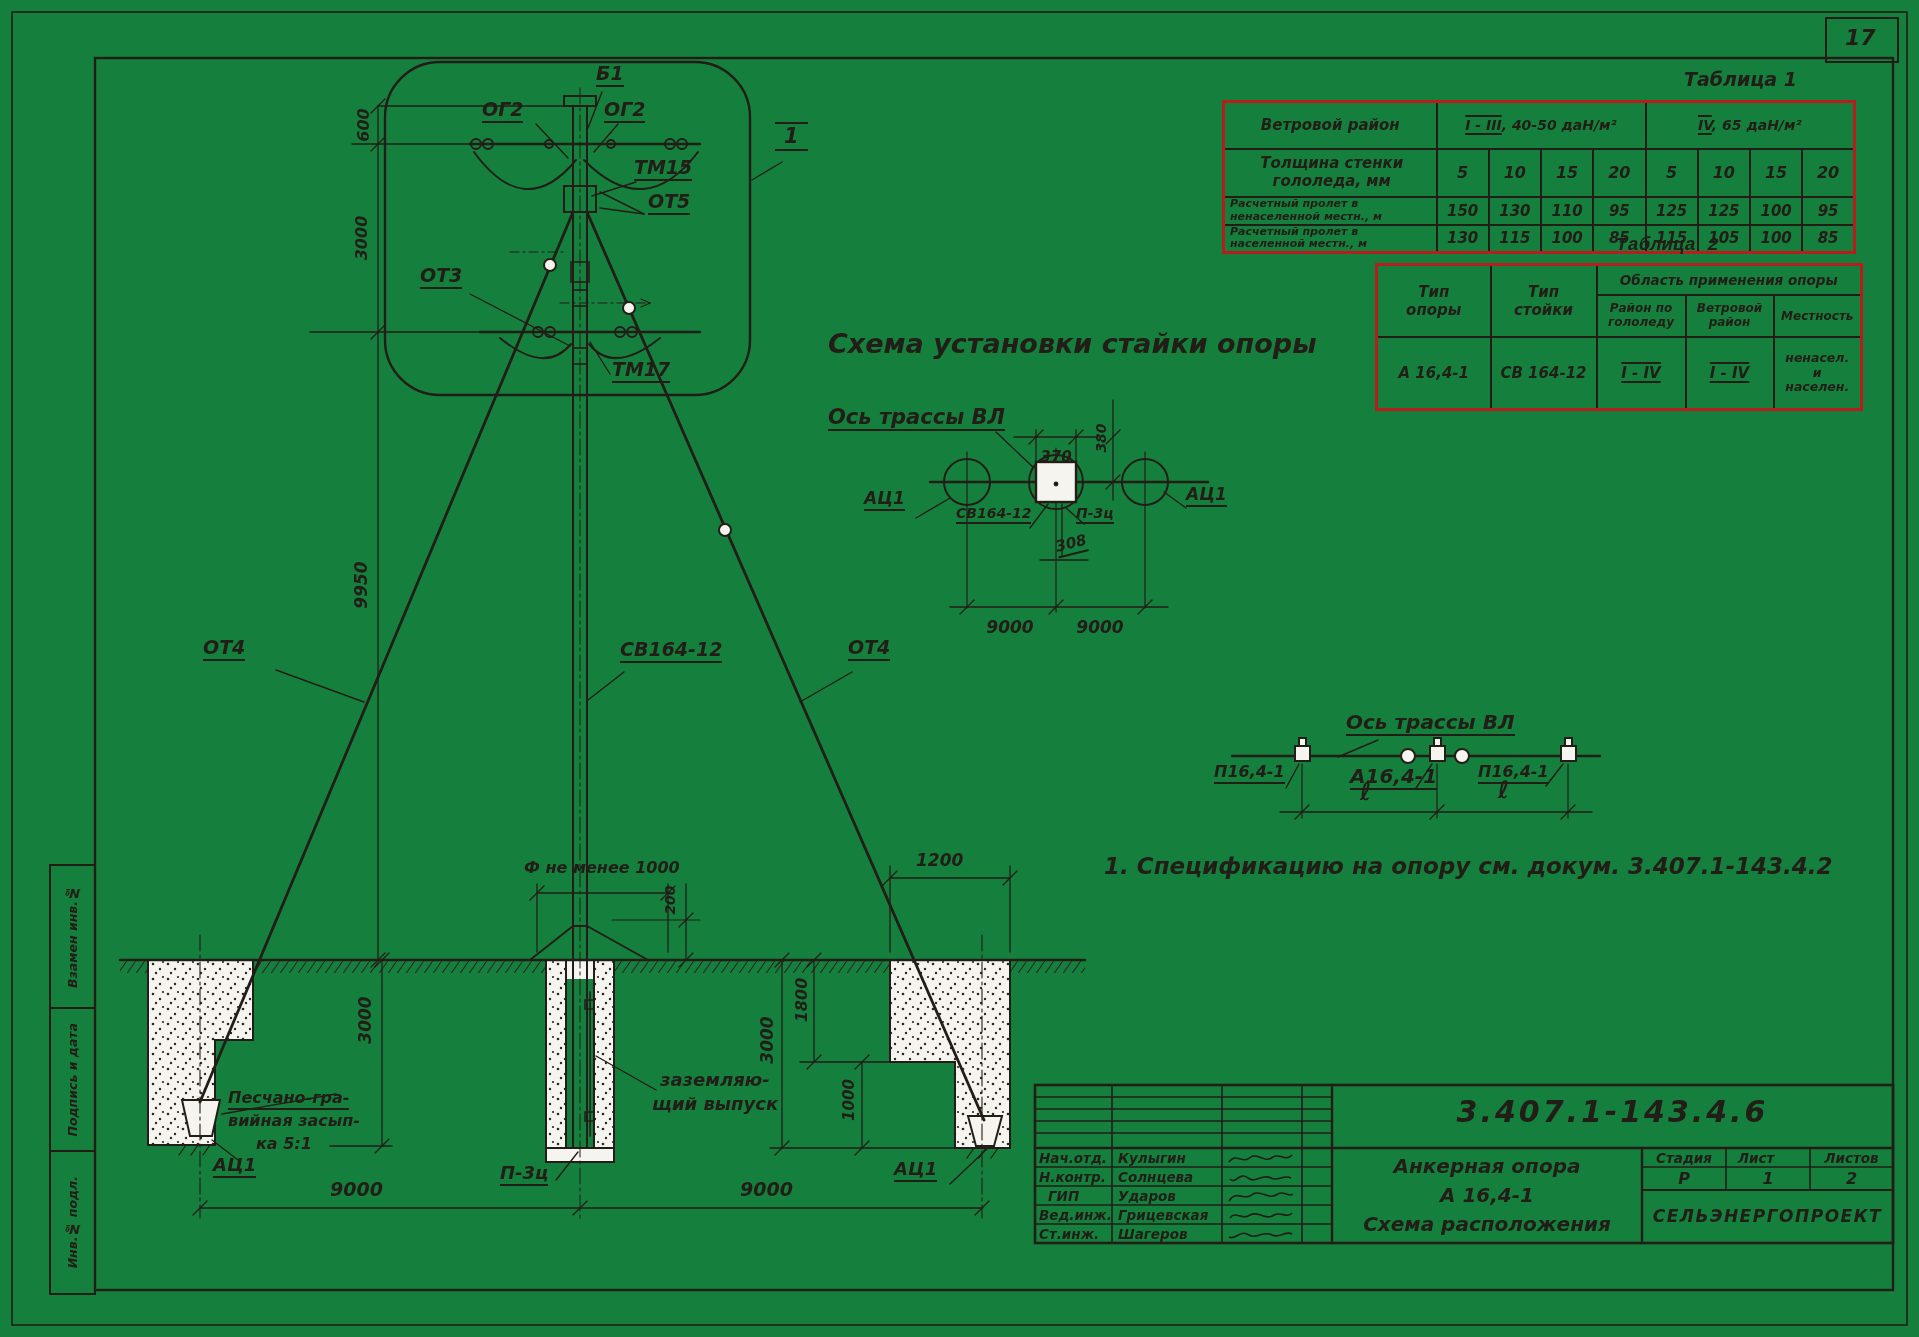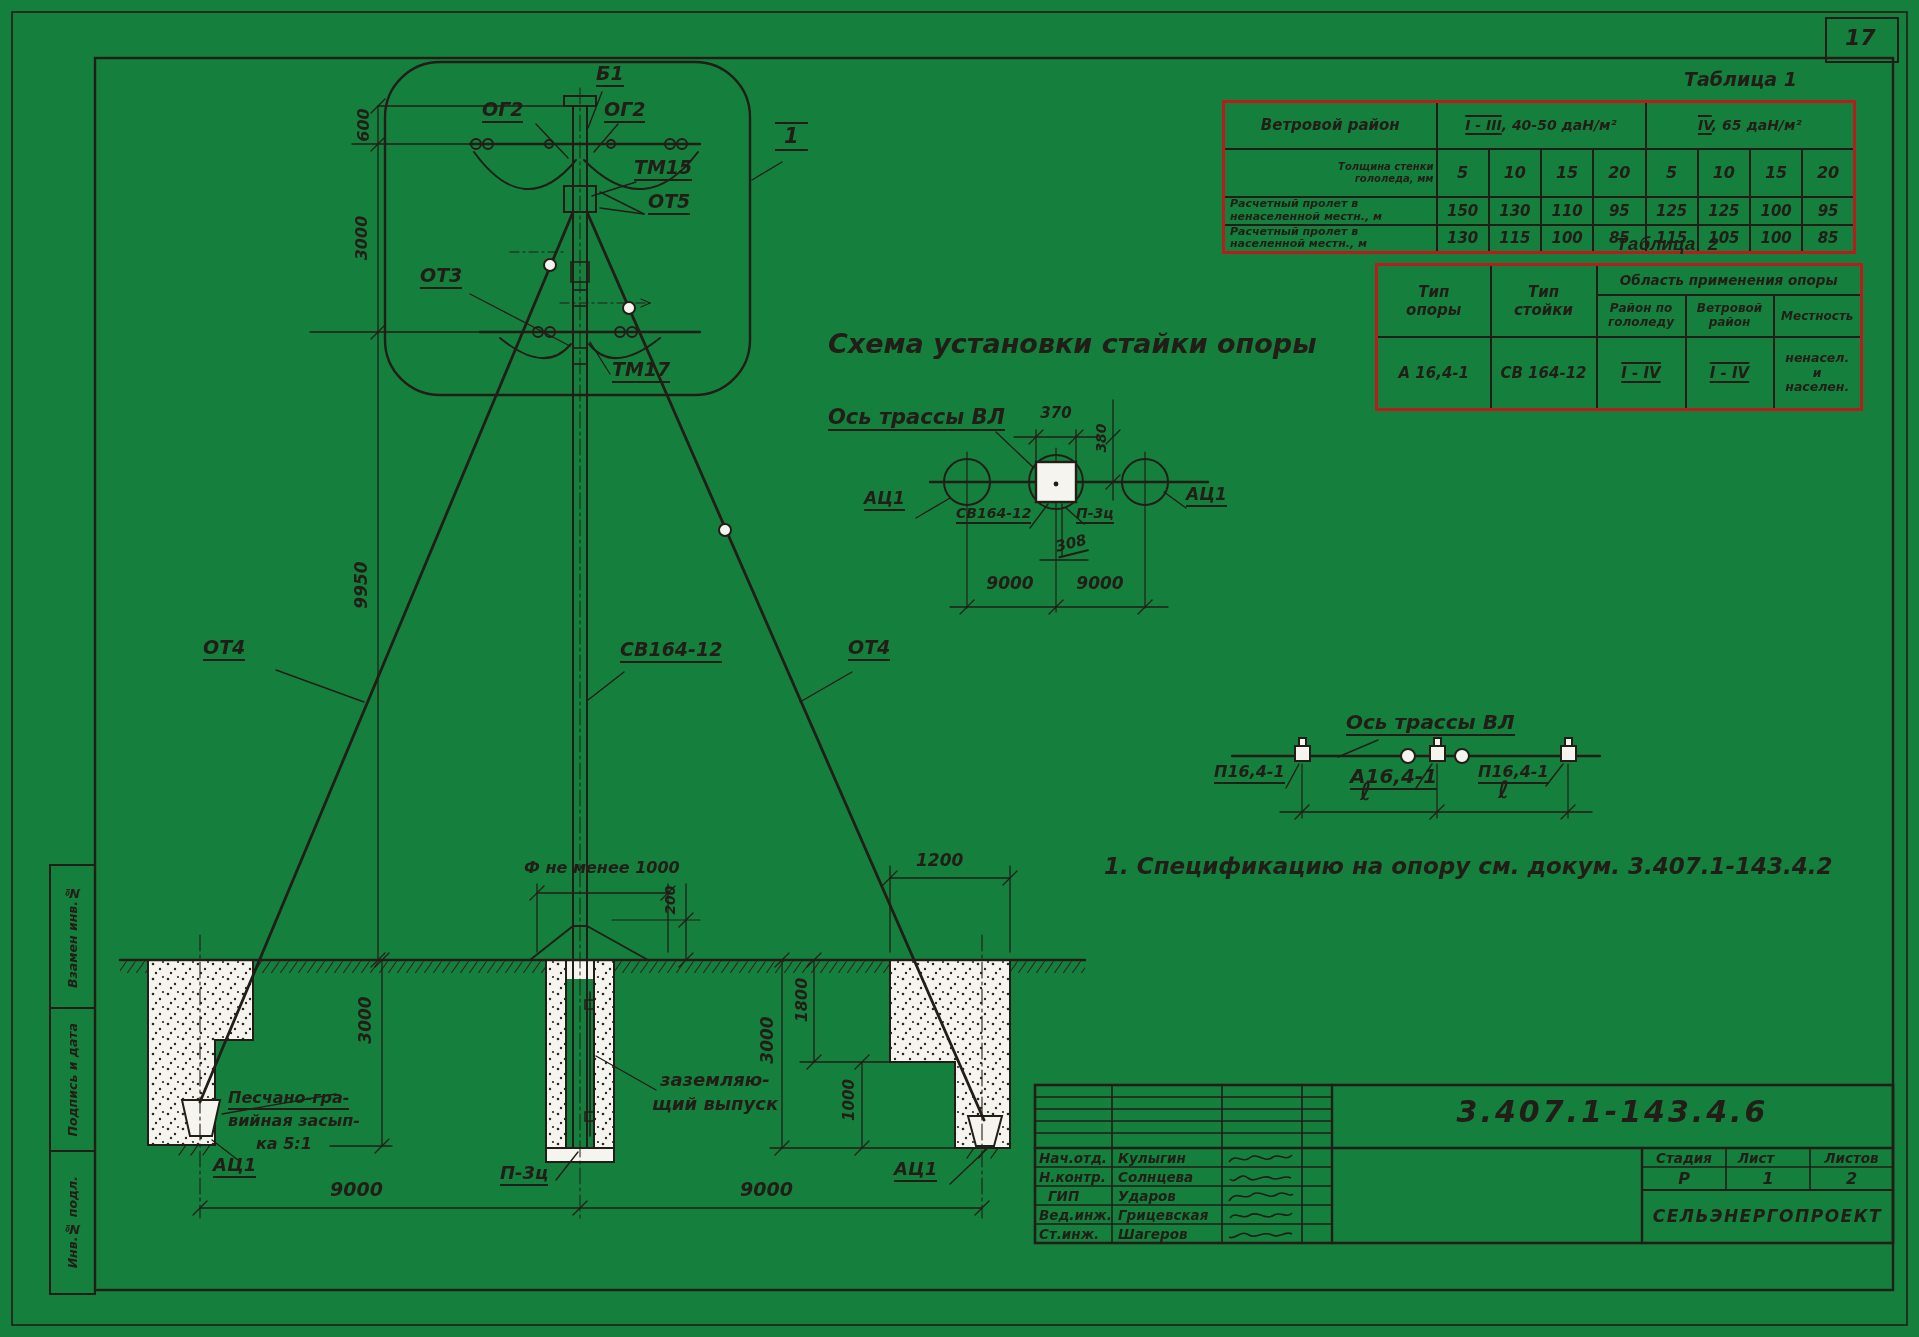--- a/index.html
+++ b/index.html
@@ -9,21 +9,21 @@
     font-family:"DejaVu Sans",sans-serif;
   }
   .sheet *{box-sizing:border-box;}
   svg.lines{position:absolute;left:0;top:0;}
   .lbl{
     position:absolute;white-space:nowrap;font-style:italic;font-weight:700;
     color:#221d17;line-height:1.05;
   }
   .ul{border-bottom:2px solid #221d17;padding-bottom:1px;}
   .vdim{transform:translate(-50%,-50%) rotate(-90deg);}
-  .cdim{transform:translate(-50%,-50%);}
+  .cdim{transform:translate(-50%,-50%);margin-top:44px;}
   .marker{border-top:2px solid #221d17;border-bottom:2px solid #221d17;padding:1px 9px 2px 9px;}
   .rom{text-decoration:underline overline;text-decoration-thickness:1.5px;text-underline-offset:3px;}
   
   table.t{position:absolute;border-collapse:collapse;table-layout:fixed;
     font-style:italic;font-weight:700;color:#221d17;}
   table.t td{border:2px solid #221d17;text-align:center;vertical-align:middle;
     padding:0 2px;overflow:hidden;}
   table.t{border:3px solid #b91c1c;}
   .small2{font-size:11px;line-height:1.15;}
   
@@ -358,21 +358,21 @@
         <tr style="height:47px;">
       <td style="font-size:15px;">Ветровой район</td>
       <td colspan="4" style="font-size:14px;">
         <span class="rom">I - III</span><span>, 40-50 даН/м²</span>
       </td>
       <td colspan="4" style="font-size:14px;">
         <span class="rom">IV</span><span>,  65 даН/м²</span>
       </td>
     </tr>
     <tr style="height:48px;font-size:16px;">
-      <td class="small2" style="font-size:10px;text-align:right;padding-left:5px;">
+      <td class="small2" style="font-size:15px;text-align:center;padding-left:5px;">
         <span>Толщина  стенки</span><br>
         <span>гололеда, мм</span>
       </td>
       <td>5</td>
       <td>10</td>
       <td>15</td>
       <td>20</td>
       <td>5</td>
       <td>10</td>
       <td>15</td>
@@ -498,20 +498,25 @@
   <svg class="sig" style="left:1226px;top:1188px;" width="70" height="16" viewBox="0 0 70 16">
       <path d="M3 13 C11 1 18 14 27 6 C34 1 42 13 52 6 C58 2 63 10 67 6" stroke="#221d17" fill="none" stroke-width="1.6"></path>
     </svg>
   <svg class="sig" style="left:1226px;top:1207px;" width="70" height="16" viewBox="0 0 70 16">
       <path d="M4 11 C10 3 15 14 24 8 C32 3 39 14 48 8 C55 4 61 12 66 6" stroke="#221d17" fill="none" stroke-width="1.6"></path>
     </svg>
   <svg class="sig" style="left:1226px;top:1226px;" width="70" height="16" viewBox="0 0 70 16">
       <path d="M3 11 C9 15 14 3 23 9 C30 14 37 4 46 9 C53 13 60 4 66 8" stroke="#221d17" fill="none" stroke-width="1.6"></path>
     </svg>
 
+  <div class="tb-text" style="left:1332px;top:1152px;width:310px;text-align:center;font-size:20px;line-height:1.44;">
+    <span>Анкерная  опора</span><br>
+    <span>А 16,4-1</span><br>
+    <span>Схема расположения</span>
+  </div>
 
   <span class="tb-text" style="left:1642px;top:1150px;width:84px;text-align:center;font-size:13.5px;">Стадия</span>
   <span class="tb-text" style="left:1726px;top:1150px;width:60px;text-align:center;font-size:13.5px;">Лист</span>
   <span class="tb-text" style="left:1810px;top:1150px;width:83px;text-align:center;font-size:13.5px;">Листов</span>
   <span class="tb-text" style="left:1642px;top:1169px;width:84px;text-align:center;font-size:16px;">Р</span>
   <span class="tb-text" style="left:1726px;top:1169px;width:84px;text-align:center;font-size:16px;">1</span>
   <span class="tb-text" style="left:1810px;top:1169px;width:83px;text-align:center;font-size:16px;">2</span>
   <span class="tb-text" style="left:1642px;top:1206px;width:251px;text-align:center;font-size:17px;letter-spacing:1.5px;">СЕЛЬЭНЕРГОПРОЕКТ</span>
 
   <div class="vcell" style="left:50px;top:865px;width:45px;height:143px;">

